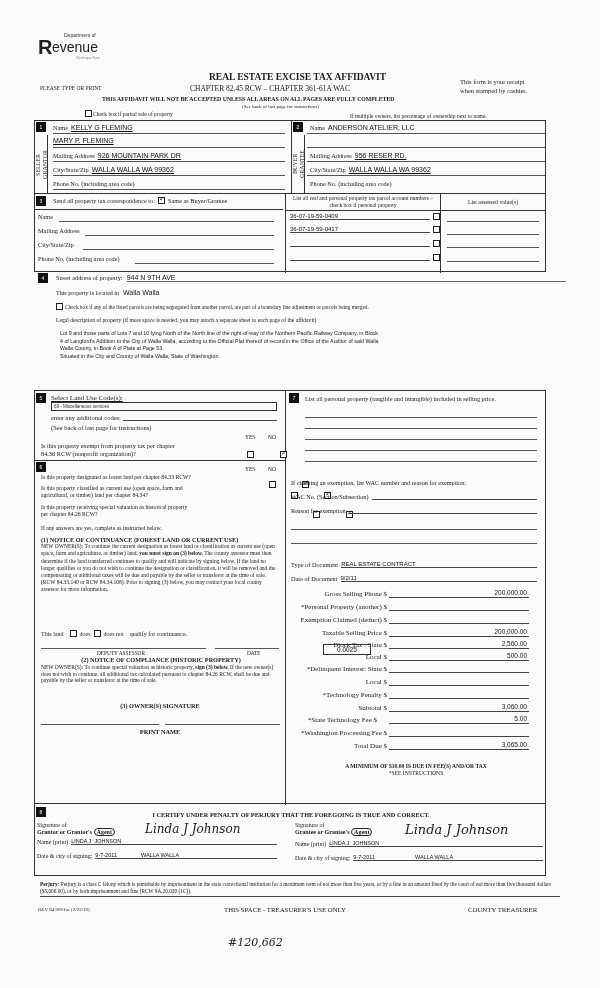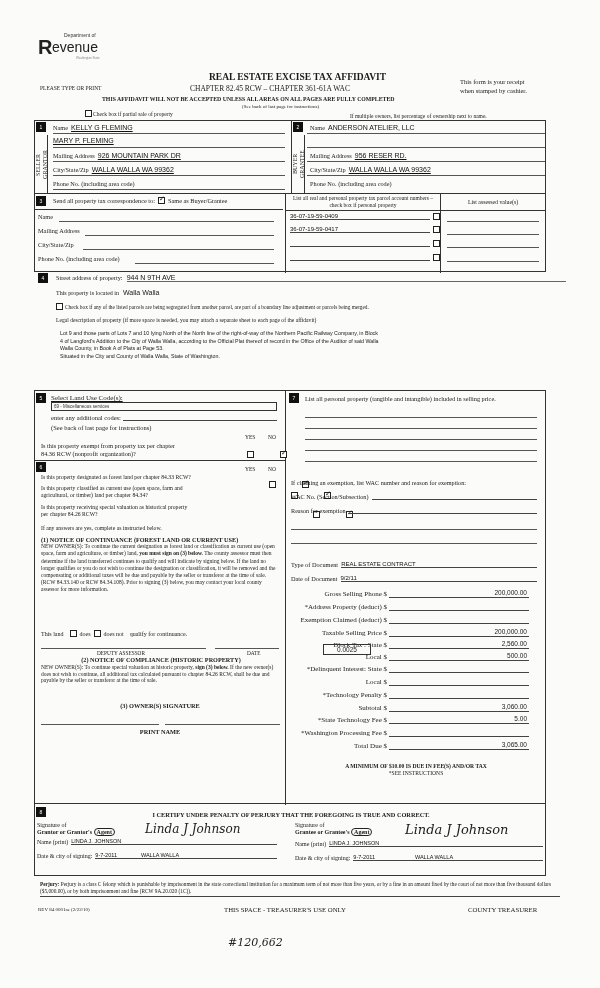--- a/index.html
+++ b/index.html
@@ -268,21 +268,21 @@
     <div class="abs" style="left:256px;top:184px;width:246px;display:flex;font-size:6.3px;align-items:flex-end;">
       <span>Date of Document</span>
       <span class="fill" style="flex:1;border-bottom:1px solid #444;margin-left:3px;font-size:6px;">9/2/11</span>
     </div>
 
     <div class="amount-row" style="top:198px;">
       <span class="l">Gross Selling Phone  $</span>
       <span class="v">200,000.00</span>
     </div>
     <div class="amount-row" style="top:211px;">
-      <span class="l">*Address Property (deduct)  $</span>
+      <span class="l">*Personal Property (another)  $</span>
       <span class="v"></span>
     </div>
     <div class="amount-row" style="top:224px;">
       <span class="l">Exemption Claimed (deduct)  $</span>
       <span class="v"></span>
     </div>
     <div class="amount-row" style="top:237px;">
       <span class="l">Taxable Selling Price  $</span>
       <span class="v">200,000.00</span>
     </div>
@@ -304,21 +304,21 @@
       <span class="v"></span>
     </div>
     <div class="amount-row" style="top:299px;">
       <span class="l">*Technology Penalty  $</span>
       <span class="v"></span>
     </div>
     <div class="amount-row" style="top:312px;">
       <span class="l">Subtotal  $</span>
       <span class="v">3,060.00</span>
     </div>
-    <div class="amount-row" style="top:324px;">
+    <div class="amount-row" style="top:324px;gap:10px;">
       <span class="l">*State Technology Fee  $</span>
       <span class="v">5.00</span>
     </div>
     <div class="amount-row" style="top:337px;">
       <span class="l">*Washington Processing Fee  $</span>
       <span class="v"></span>
     </div>
     <div class="amount-row" style="top:350px;">
       <span class="l">Total Due  $</span>
       <span class="v">3,065.00</span>

